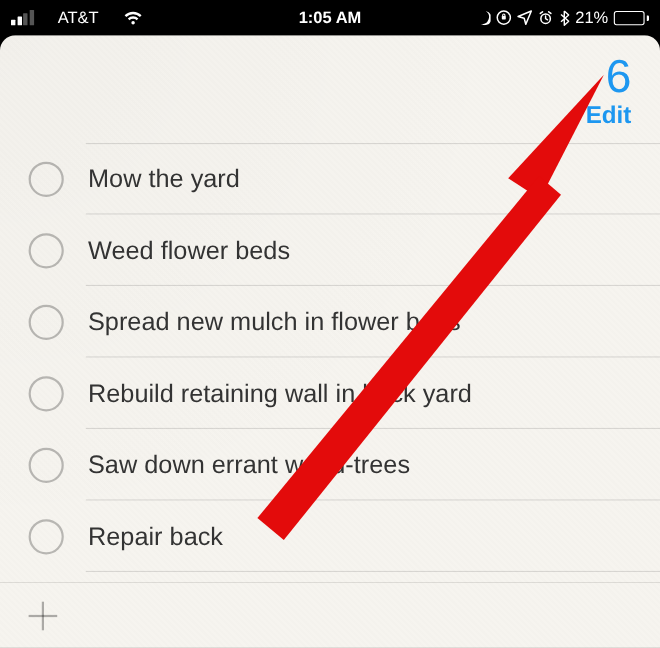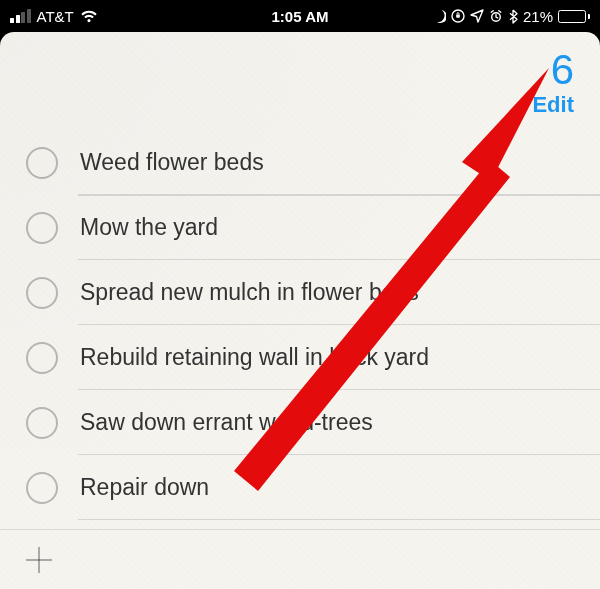--- a/index.html
+++ b/index.html
@@ -15,21 +15,21 @@
     .status-bar {
       height: 32px;
       background: #000;
       color: #fff;
       display: flex;
       align-items: center;
       padding: 0 10px;
       font-size: 15px;
       font-weight: 500;
     }
-    .status-left { display: flex; align-items: center; gap: 6px; flex: 1; }
+    .status-left { display: flex; align-items: center; gap: 22px; flex: 1; }
     .status-center { flex: 0 0 auto; font-weight: 600; }
     .status-right { display: flex; align-items: center; gap: 5px; flex: 1; justify-content: flex-end; }
     .signal-bars { display: inline-flex; align-items: flex-end; gap: 1.5px; }
     .signal-bars span { width: 4px; background: #fff; display: inline-block; border-radius: 0.5px; }
     .signal-bars span.off { background: #555; }
     .sb1 { height: 5px; }
     .sb2 { height: 8px; }
     .sb3 { height: 11px; }
     .sb4 { height: 14px; }
     .wifi-icon, .status-ico { display: inline-flex; }
@@ -210,43 +210,43 @@
 
 <div class="card">
   <div class="card-header">
     <div class="header-right">
       <div class="list-count">6</div>
       <div class="edit-btn">Edit</div>
     </div>
   </div>
 
   <div class="rows" id="rows">
+      <div class="row first">
+        <div class="circle"></div>
+        <div class="row-text">Mow the yard</div>
+      </div>
       <div class="row">
         <div class="circle"></div>
         <div class="row-text">Weed flower beds</div>
       </div>
-      <div class="row first">
-        <div class="circle"></div>
-        <div class="row-text">Mow the yard</div>
-      </div>
       <div class="row">
         <div class="circle"></div>
         <div class="row-text">Spread new mulch in flower beds</div>
       </div>
       <div class="row">
         <div class="circle"></div>
         <div class="row-text">Rebuild retaining wall in back yard</div>
       </div>
       <div class="row">
         <div class="circle"></div>
         <div class="row-text">Saw down errant weed-trees</div>
       </div>
       <div class="row">
         <div class="circle"></div>
-        <div class="row-text">Repair down</div>
+        <div class="row-text">Repair back</div>
       </div>
     </div>
 
   <div class="add-bar">
     <div class="plus-icon"></div>
   </div>
 </div>
 
 <svg class="anno-arrow" viewBox="0 0 600 589">
   <polygon points="549,68 462,162 491,181" fill="#e30b0b"></polygon>

